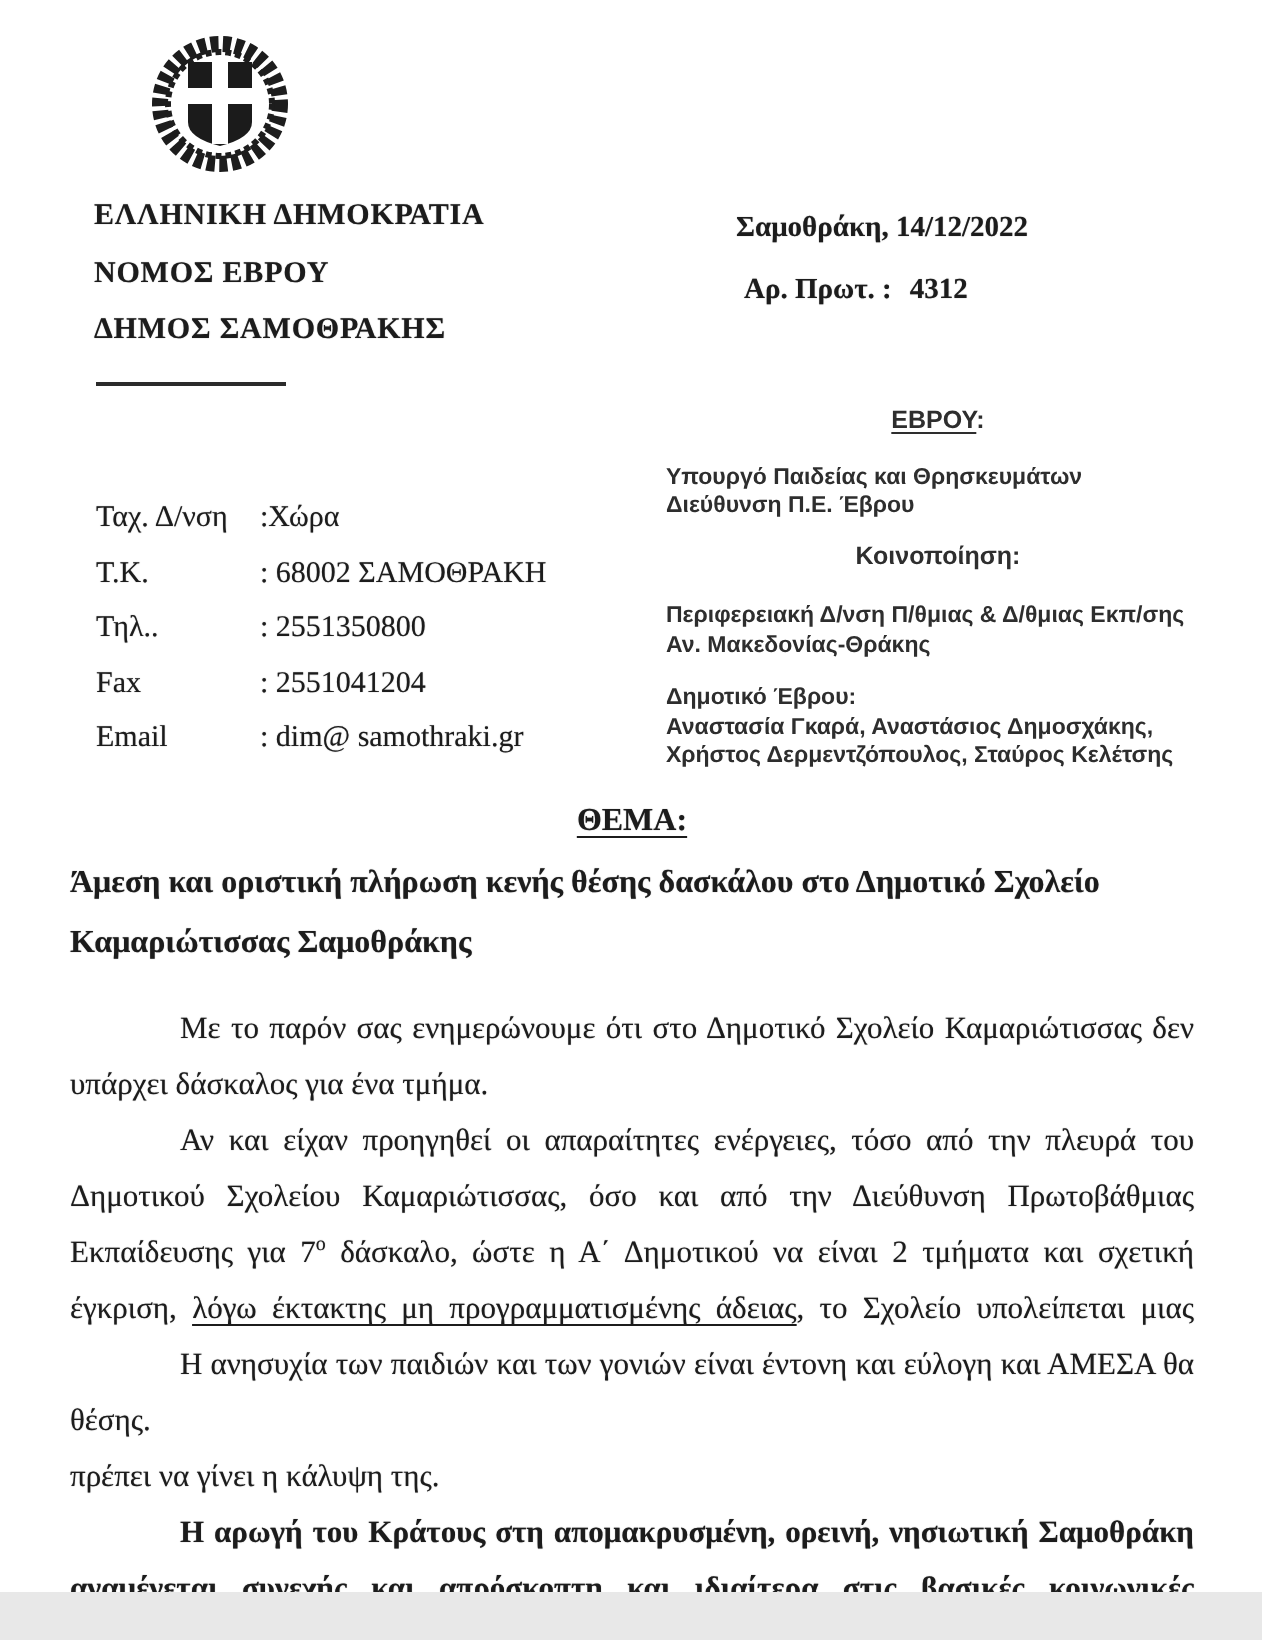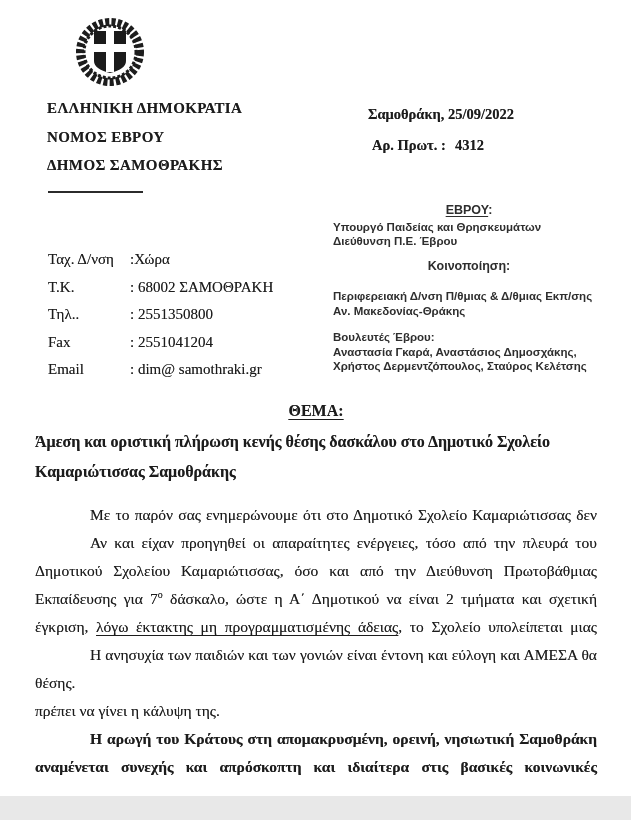--- a/index.html
+++ b/index.html
@@ -29,21 +29,21 @@
   .contact .lbl { width:82px; flex:0 0 82px; }
   
   .recipients {
     position:absolute; left:333px; top:203px; width:272px;
     font-family:"Liberation Sans", sans-serif; font-weight:bold;
     font-size:11.5px; line-height:14.5px; color:#2e2e2e; text-shadow:none;
   }
   .recipients .hdr { text-align:center; font-size:12.5px; }
   .recipients .hdr .und { text-decoration:underline; text-underline-offset:2px; }
   .recipients .ln { white-space:nowrap; }
-  .recipients .to-lines { margin-top:2px; }
+  .recipients .to-lines { margin-top:14px; }
   .recipients .cc-label { margin-top:10px; }
   .recipients .cc1 { margin-top:16px; }
   .recipients .cc2 { margin-top:12px; }
   
   .theme {
     position:absolute; left:35px; top:402px; width:562px;
     text-align:center; font-weight:bold; font-size:16px;
   }
   .theme .label { text-decoration:underline; text-underline-offset:3px; }
   .subject {
@@ -74,21 +74,21 @@
     </svg>
   </div>
 
   <div class="org">
     <div>ΕΛΛΗΝΙΚΗ ΔΗΜΟΚΡΑΤΙΑ</div>
     <div>ΝΟΜΟΣ ΕΒΡΟΥ</div>
     <div>ΔΗΜΟΣ ΣΑΜΟΘΡΑΚΗΣ</div>
   </div>
 
   <div class="dateblock">
-    <div>Σαμοθράκη, 25/09/2022</div>
+    <div>Σαμοθράκη, 14/12/2022</div>
     <div class="proto">
       <span>Αρ. Πρωτ. :</span><span class="proto-num">4312</span>
     </div>
   </div>
 
   <div class="sep"></div>
 
   <div class="contact">
     <div class="row">
       <span class="lbl">Ταχ. Δ/νση</span>
@@ -119,36 +119,37 @@
     <div class="to-lines">
       <div class="ln">Υπουργό Παιδείας και Θρησκευμάτων</div>
       <div class="ln">Διεύθυνση Π.Ε. Έβρου</div>
     </div>
     <div class="hdr cc-label">Κοινοποίηση:</div>
     <div class="cc1">
       <div class="ln">Περιφερειακή Δ/νση Π/θμιας &amp; Δ/θμιας Εκπ/σης</div>
       <div class="ln">Αν. Μακεδονίας-Θράκης</div>
     </div>
     <div class="cc2">
-      <div class="ln">Βουλευτές Έβρου:</div>
+      <div class="ln">Δημοτικό Έβρου:</div>
       <div class="ln">Αναστασία Γκαρά, Αναστάσιος Δημοσχάκης,</div>
       <div class="ln">Χρήστος Δερμεντζόπουλος, Σταύρος Κελέτσης</div>
     </div>
   </div>
 
   <div class="theme">
     <span class="label">ΘΕΜΑ:</span>
   </div>
   <div class="subject">
     <div>Άμεση και οριστική πλήρωση κενής θέσης δασκάλου στο Δημοτικό Σχολείο</div>
     <div>Καμαριώτισσας Σαμοθράκης</div>
   </div>
 
   <div class="bodytext">
     <div class="line ind">Με το παρόν σας ενημερώνουμε ότι στο Δημοτικό Σχολείο Καμαριώτισσας δεν</div>
+    <div class="line end">υπάρχει δάσκαλος για ένα τμήμα.</div>
     <div class="line ind">Αν και είχαν προηγηθεί οι απαραίτητες ενέργειες, τόσο από την πλευρά του</div>
     <div class="line">Δημοτικού Σχολείου Καμαριώτισσας, όσο και από την Διεύθυνση Πρωτοβάθμιας</div>
     <div class="line"><span>Εκπαίδευσης για 7</span><sup class="ord">ο</sup><span> δάσκαλο, ώστε η Α΄ Δημοτικού να είναι 2 τμήματα και σχετική</span></div>
     <div class="line"><span>έγκριση, </span><span class="uphrase">λόγω έκτακτης μη προγραμματισμένης άδειας</span><span>, το Σχολείο υπολείπεται μιας</span></div>
     <div class="line ind">Η ανησυχία των παιδιών και των γονιών είναι έντονη και εύλογη και ΑΜΕΣΑ θα</div>
     <div class="line end">θέσης.</div>
     <div class="line end">πρέπει να γίνει η κάλυψη της.</div>
     <div class="line ind boldln">Η αρωγή του Κράτους στη απομακρυσμένη, ορεινή, νησιωτική Σαμοθράκη</div>
     <div class="line boldln">αναμένεται συνεχής και απρόσκοπτη και ιδιαίτερα στις βασικές κοινωνικές</div>
   </div>

